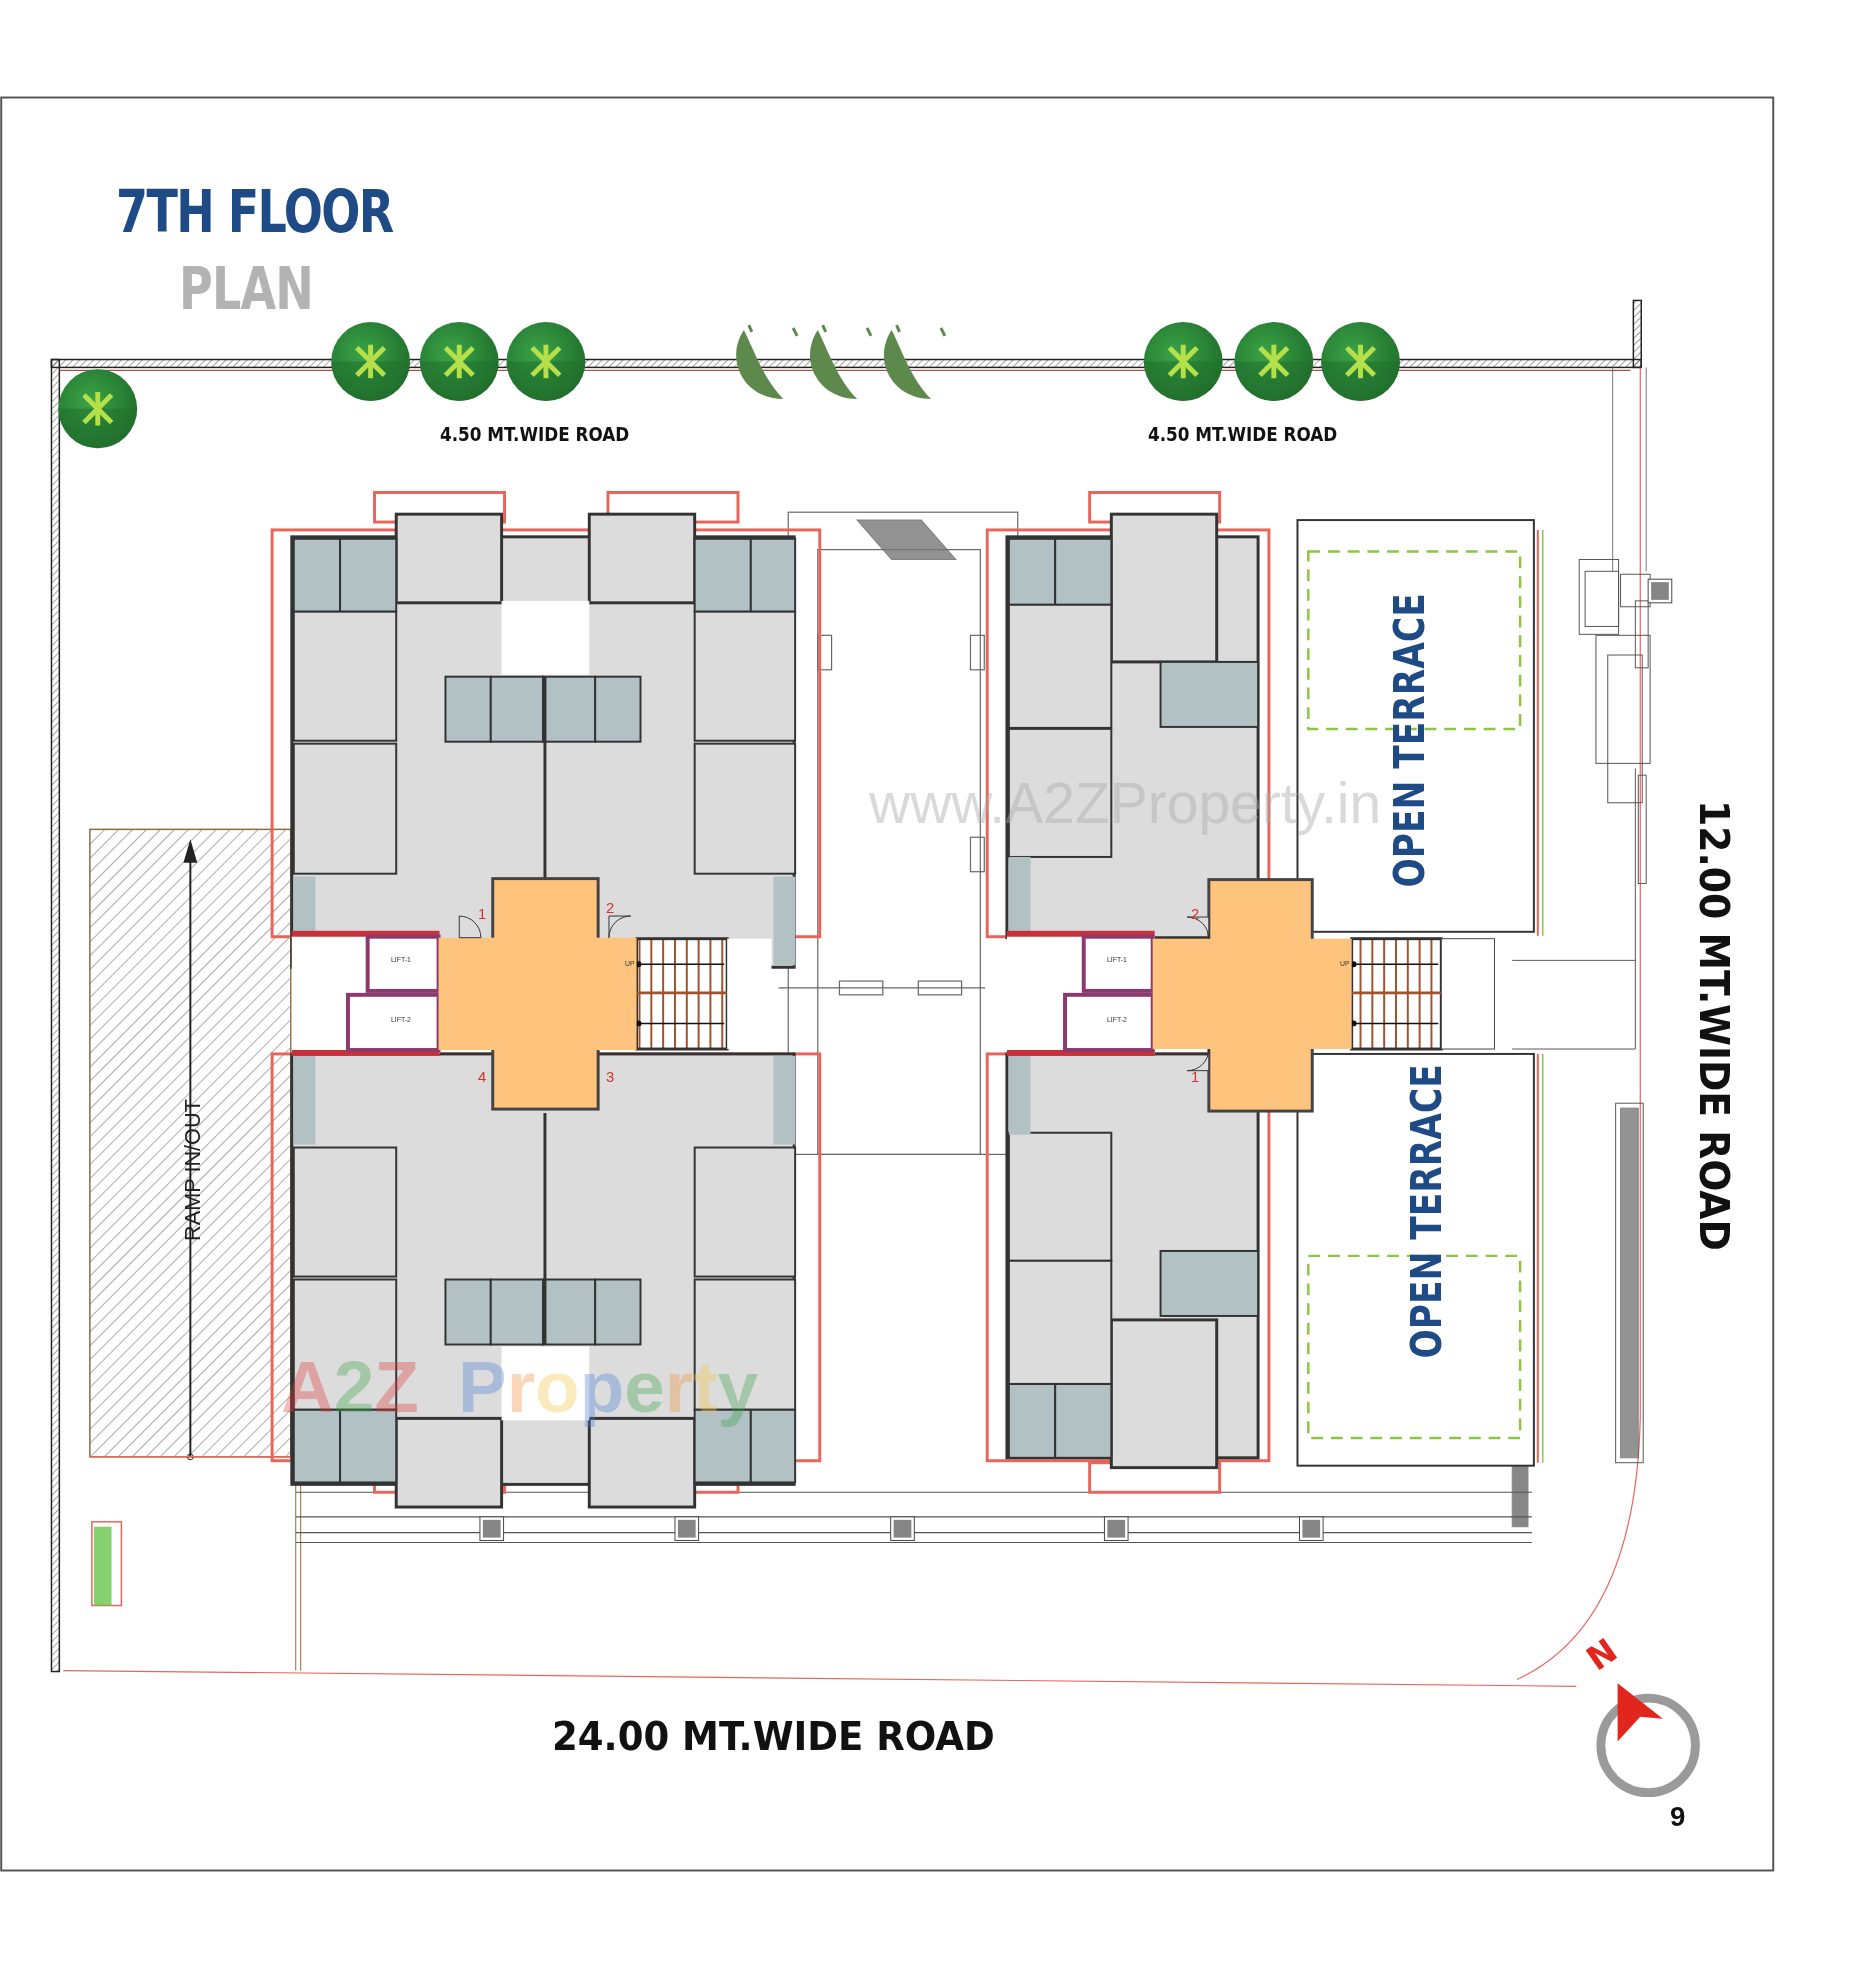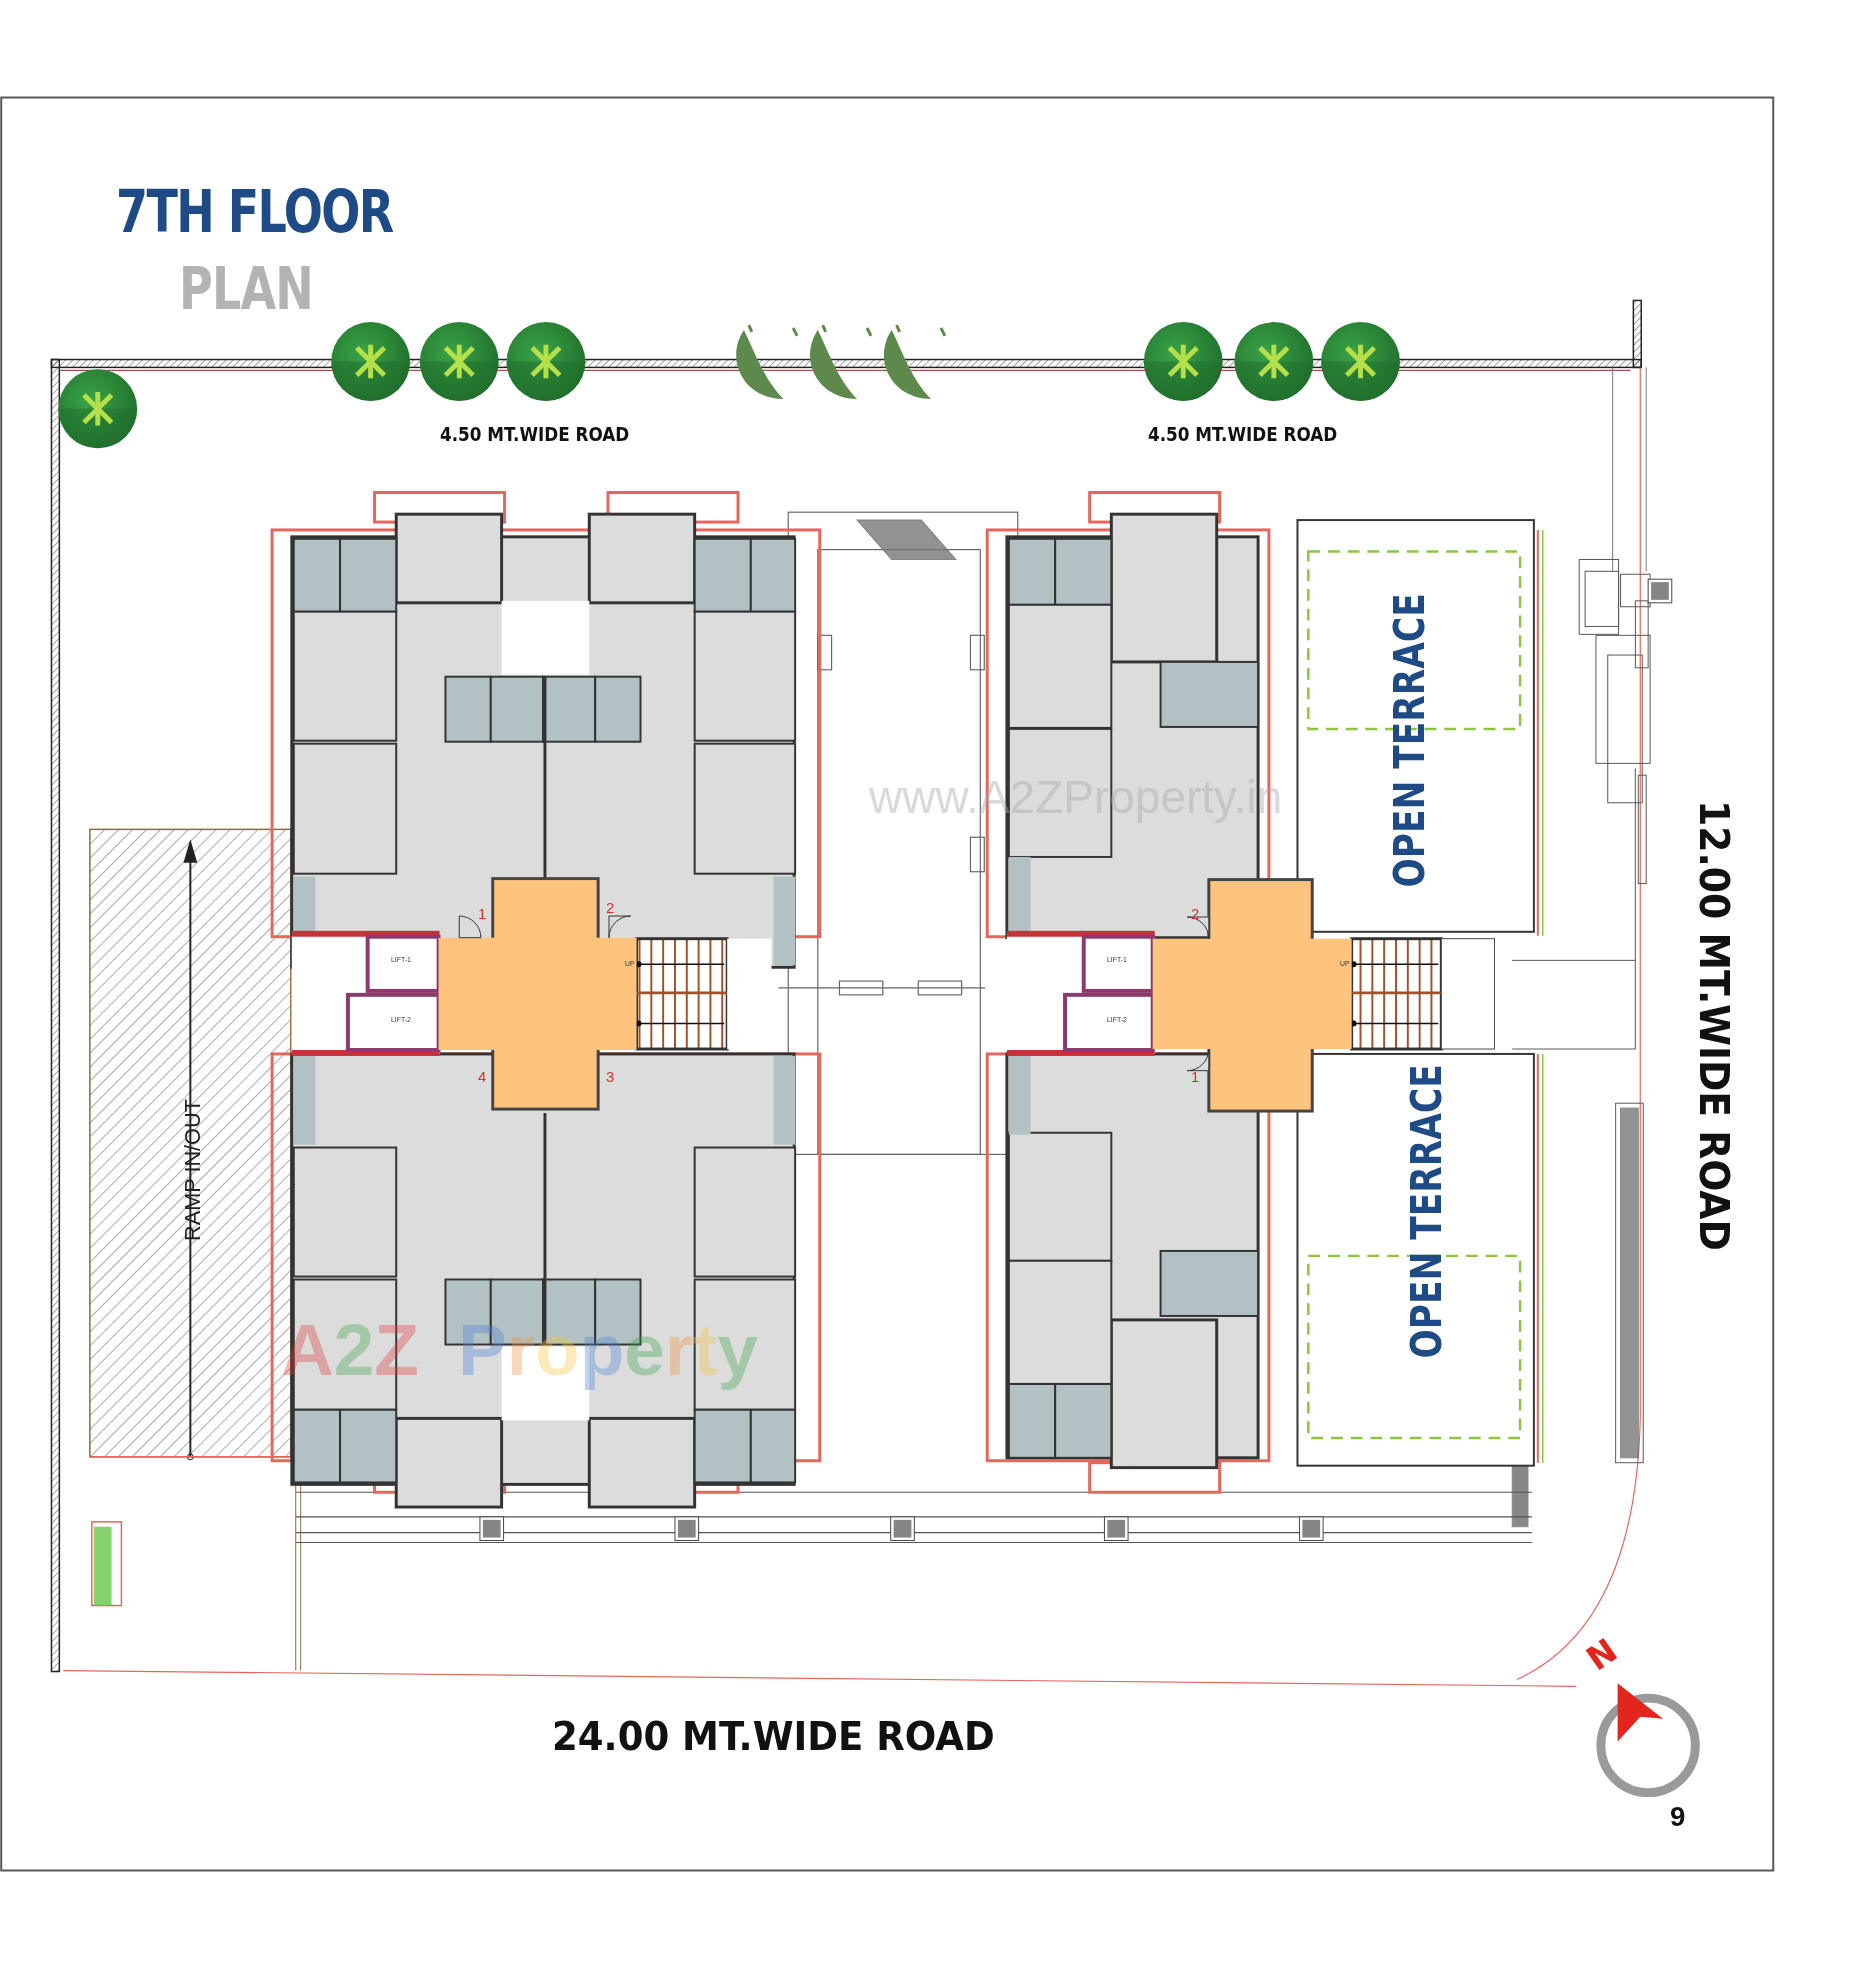--- a/index.html
+++ b/index.html
@@ -5,22 +5,22 @@
   html, body { margin:0; padding:0; background:#ffffff; }
   body { width:1871px; height:1969px; position:relative; overflow:hidden; font-family:"Liberation Sans", sans-serif; }
   #plan { position:absolute; left:0; top:0; width:1871px; height:1969px; }
   .title-main { position:absolute; left:116px; top:177px; font-family:"DejaVu Sans", sans-serif; font-weight:bold; font-size:59px; color:#1e4a86; letter-spacing:-2px; transform:scaleX(0.78); transform-origin:left top; white-space:nowrap; }
   .title-sub { position:absolute; left:179px; top:254px; font-family:"DejaVu Sans", sans-serif; font-weight:bold; font-size:59px; color:#b3b3b3; letter-spacing:-1px; transform:scaleX(0.78); transform-origin:left top; white-space:nowrap; }
   .road-small { position:absolute; font-family:"DejaVu Sans", sans-serif; font-weight:bold; font-size:18.7px; color:#111; white-space:nowrap; transform:scaleX(0.9); transform-origin:left top; }
   .road-big { position:absolute; left:552px; top:1714px; font-family:"DejaVu Sans", sans-serif; font-weight:bold; font-size:39px; color:#111; white-space:nowrap; transform:scaleX(0.95); transform-origin:left top; }
   .road-vert { position:absolute; left:1690px; top:800px; font-family:"DejaVu Sans", sans-serif; font-weight:bold; font-size:41px; color:#111; white-space:nowrap; transform-origin:left top; transform:rotate(90deg) translateY(-100%) scaleX(0.92); }
   .terrace { position:absolute; font-family:"DejaVu Sans", sans-serif; font-weight:bold; font-size:43px; color:#1e4a86; white-space:nowrap; transform-origin:center center; }
   .ramp { position:absolute; font-family:"Liberation Sans", sans-serif; font-size:21.7px; color:#222; white-space:nowrap; transform-origin:center center; }
-  .wm-url { position:absolute; left:869px; top:770px; font-family:"Liberation Sans", sans-serif; font-size:46px; color:rgba(170,170,170,0.45); white-space:nowrap; }
-  .wm-logo { position:absolute; left:281px; top:1308px; font-family:"Liberation Sans", sans-serif; font-size:73px; font-weight:bold; white-space:nowrap; opacity:0.35; }
+  .wm-url { position:absolute; left:869px; top:770px; font-family:"Liberation Sans", sans-serif; font-size:57px; color:rgba(170,170,170,0.45); white-space:nowrap; }
+  .wm-logo { position:absolute; left:281px; top:1345px; font-family:"Liberation Sans", sans-serif; font-size:73px; font-weight:bold; white-space:nowrap; opacity:0.35; }
   .wm-logo span { display:inline-block; }
   .lbl-lift { position:absolute; font-family:"Liberation Sans", sans-serif; font-size:6.9px; color:#333; }
   .lbl-num { position:absolute; font-family:"Liberation Sans", sans-serif; font-size:14.8px; color:#d2322d; }
   .lbl-up { position:absolute; font-family:"Liberation Sans", sans-serif; font-size:6.9px; color:#333; }
   .compass-n { position:absolute; left:1588px; top:1635px; font-family:"DejaVu Sans", sans-serif; font-weight:bold; font-size:33px; color:#e2261d; transform:rotate(-35deg); transform-origin:center; }
   .page-num { position:absolute; left:1670px; top:1801px; font-family:"Liberation Sans", sans-serif; font-weight:bold; font-size:27.6px; color:#111; }
 </style>
 </head>
 <body>
 

